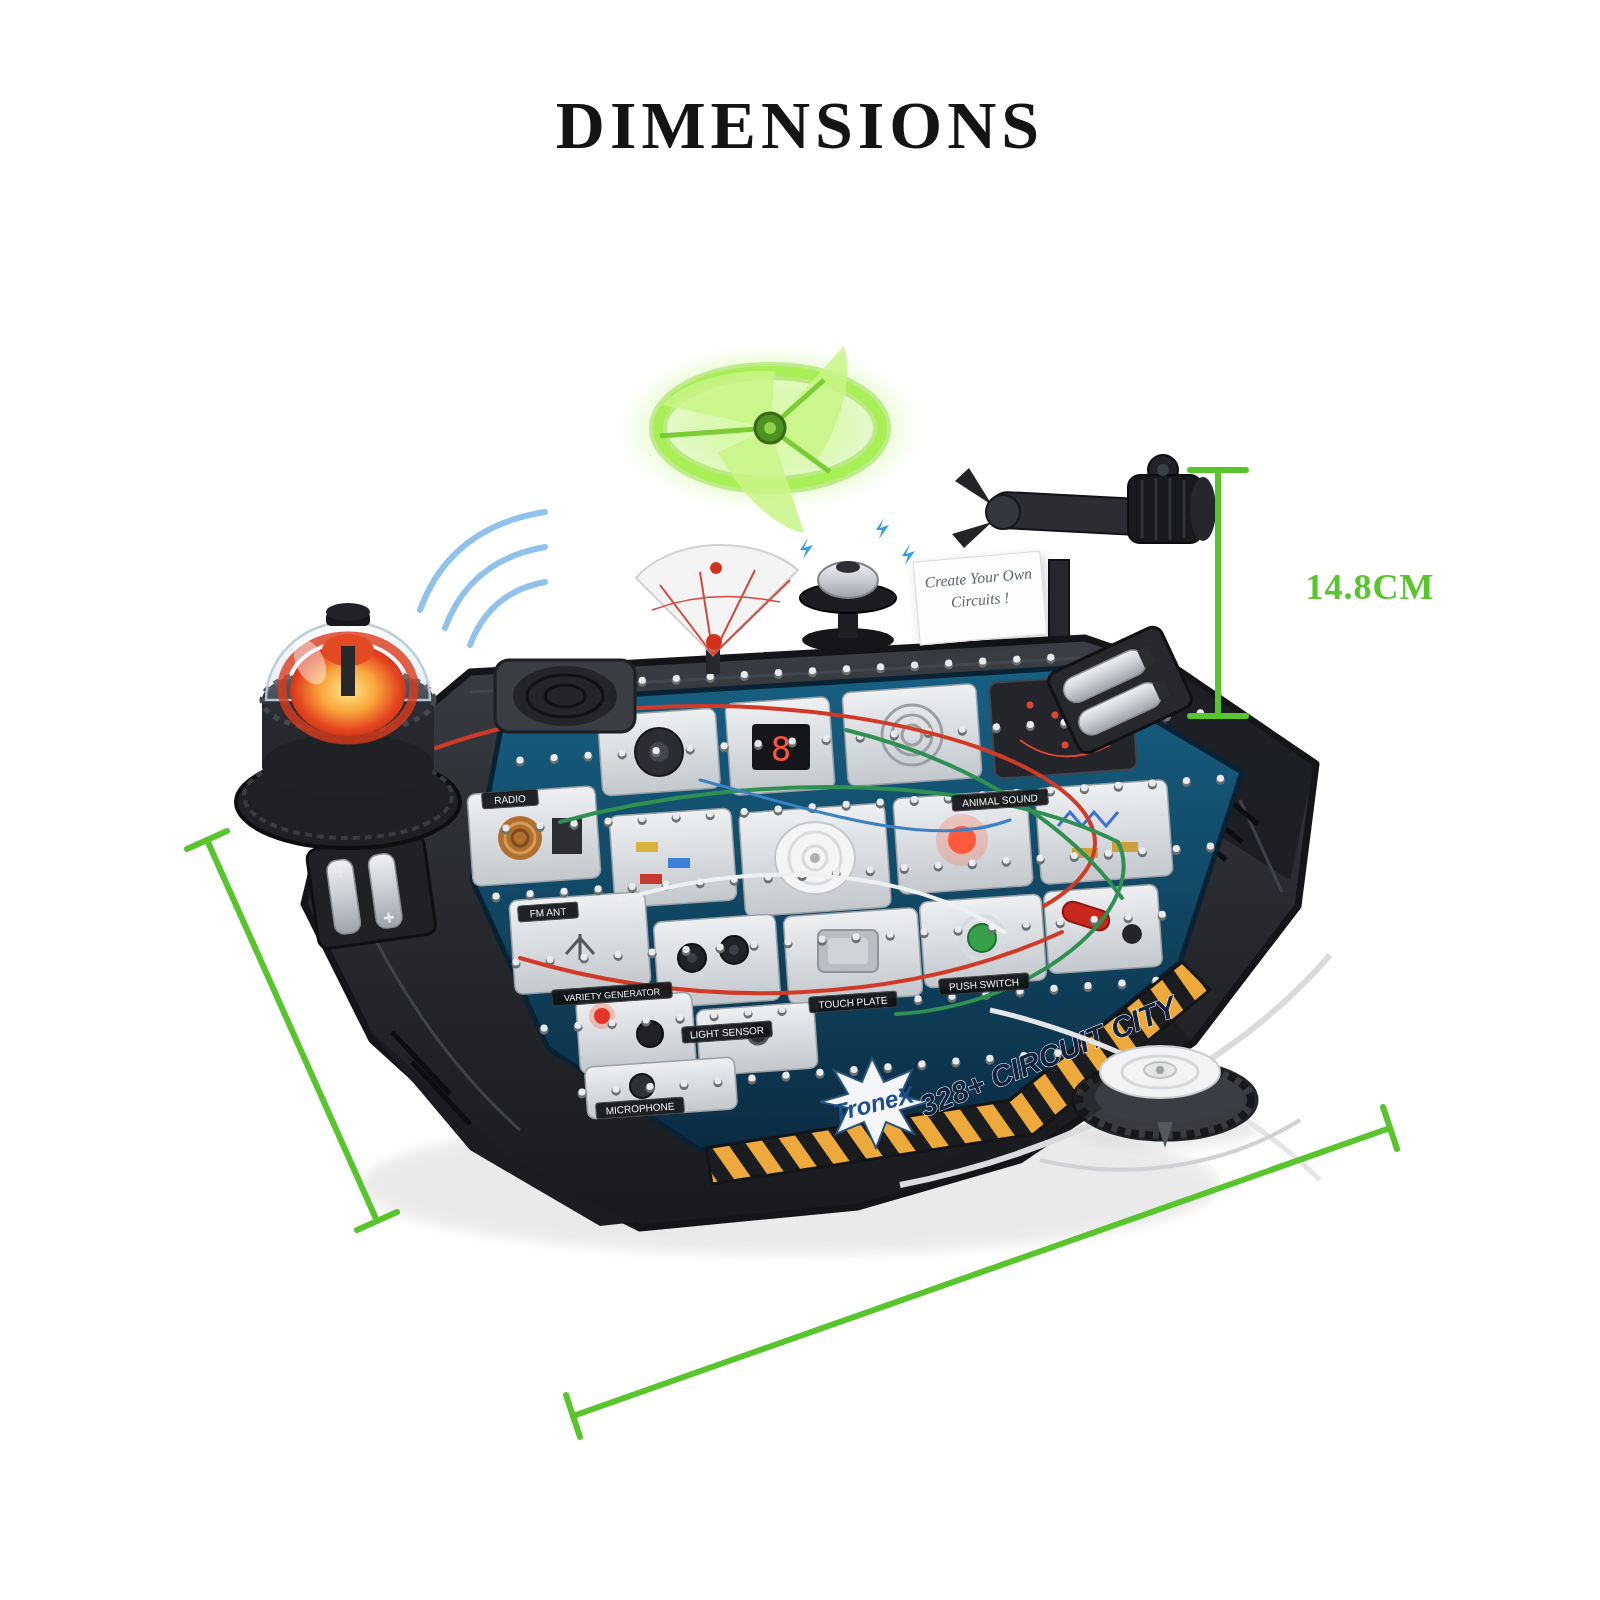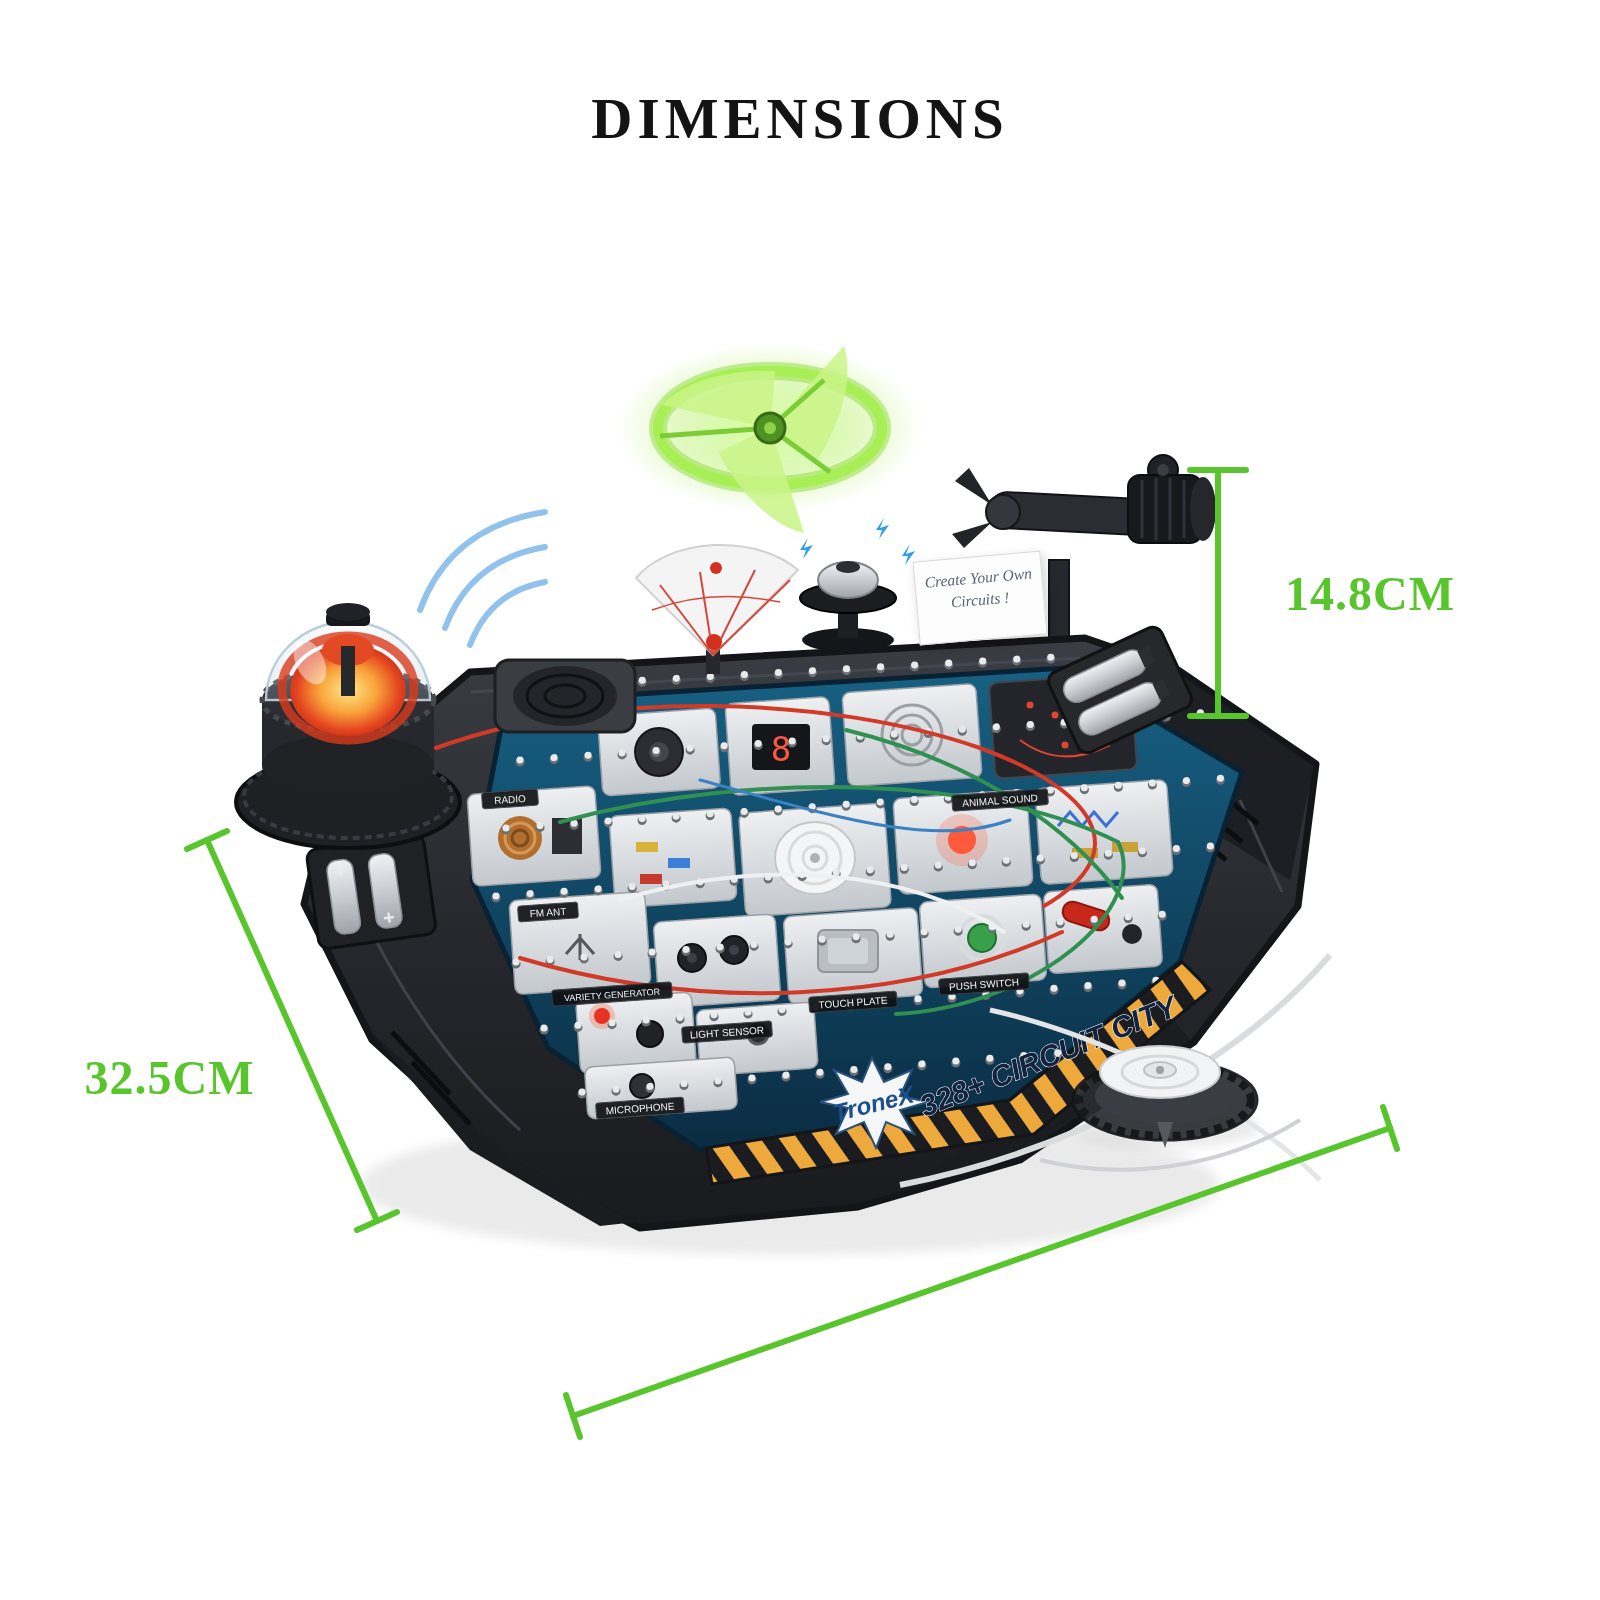--- a/index.html
+++ b/index.html
@@ -1,21 +1,21 @@
 <!DOCTYPE html>
 <html><head>
 <meta charset="utf-8">
 <style>
   html,body{margin:0;padding:0;background:#fff;}
   .canvas{position:relative;width:1600px;height:1600px;background:#ffffff;overflow:hidden;
           font-family:"Liberation Serif",serif;}
   .title{position:absolute;top:86px;left:0;right:0;text-align:center;
-         font-size:57px;font-weight:700;letter-spacing:5px;color:#141414;margin:0;}
+         font-size:68px;font-weight:700;letter-spacing:5px;color:#141414;margin:0;}
   .stage{position:absolute;inset:0;}
-  .dim-label{position:absolute;color:#58c52c;font-weight:700;font-size:48px;
+  .dim-label{position:absolute;color:#58c52c;font-weight:700;font-size:36px;
              text-align:center;letter-spacing:1px;}
   #dim-height{left:1255px;top:566px;width:230px;}
   #dim-depth{left:62px;top:1050px;width:215px;}
   #dim-width{left:952px;top:1296px;width:250px;}
   .note-card{position:absolute;left:916px;top:556px;width:128px;min-height:84px;
              background:#fdfdfd;border:1px solid #d9d9d9;box-shadow:3px 5px 12px rgba(0,0,0,.18);
              transform:rotate(-5deg);padding:10px 8px;box-sizing:border-box;
              font-style:italic;font-size:15.5px;line-height:1.4;color:#5a6470;text-align:center;}
 </style>
 </head>
@@ -355,15 +355,14 @@
       <path d="M566 1395 L580 1437"></path>
       <path d="M1383 1107 L1397 1149"></path>
     </g>
   </svg>
 
   <div class="note-card">
     <span>Create Your Own Circuits !</span>
   </div>
 
   <div class="dim-label" id="dim-height">14.8CM</div>
-  <div class="dim-label" id="dim-depth">32.5CM</div>
 
 </div>
 
 </body></html>

